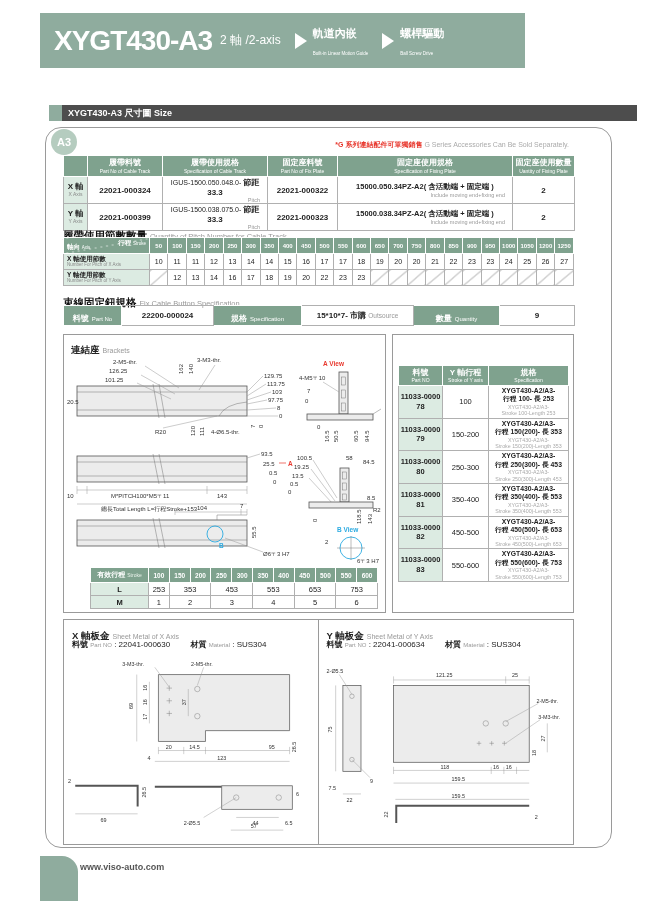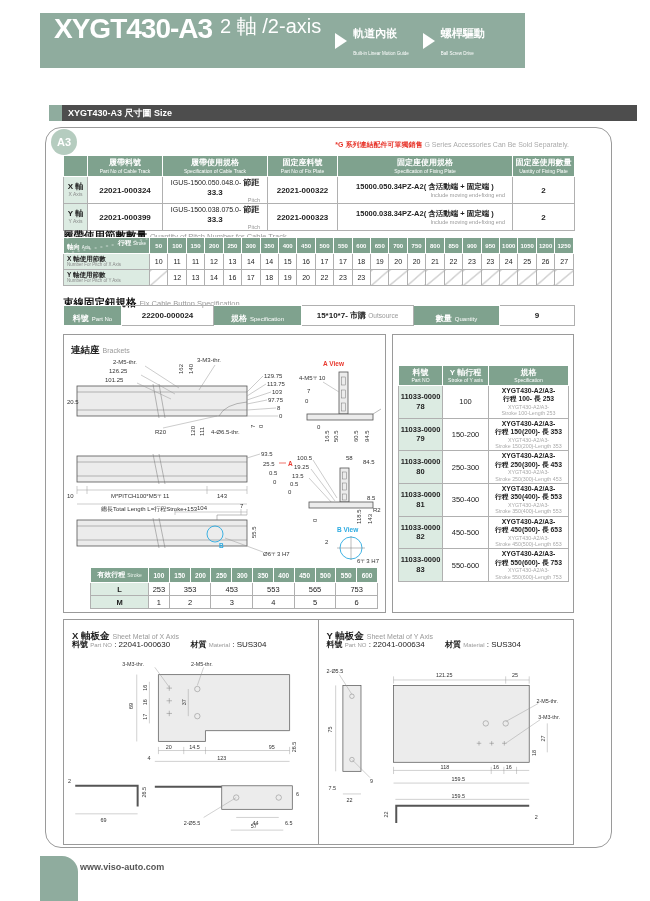--- a/index.html
+++ b/index.html
@@ -1,22 +1,22 @@
 <!DOCTYPE html>
 <html><head>
 <meta charset="utf-8">
 <style>
   * { margin:0; padding:0; box-sizing:border-box; }
   html,body { width:650px; height:901px; background:#fff; font-family:"Liberation Sans","DejaVu Sans",sans-serif; color:#222; }
   #page { position:relative; width:650px; height:901px; overflow:hidden; background:#fff; }
 
   
-  .band { position:absolute; left:40px; top:13px; width:485px; height:55px; background:#8fac9e; display:flex; }
+  .band { position:absolute; left:40px; top:13px; width:485px; height:55px; background:#8fac9e; display:flex; align-items:center; }
   .band .title { color:#fff; font-weight:bold; font-size:28px; letter-spacing:-1px; margin-left:14px; }
-  .band .subtitle { color:#fff; font-size:20px; margin-left:8px; white-space:nowrap; }
+  .band .subtitle { color:#fff; font-size:12px; margin-left:8px; white-space:nowrap; }
   .badge { display:flex; align-items:center; margin-left:14px; }
   .tri { width:0; height:0; border-top:8px solid transparent; border-bottom:8px solid transparent; border-left:12px solid #fff; margin-right:6px; }
   .badge .zh { color:#fff; font-weight:bold; font-size:11px; line-height:1.1; }
   .badge .en { color:#fff; font-size:4.5px; line-height:1.2; }
 
   
   .sizebar { position:absolute; left:49px; top:105px; width:588px; height:16px; background:#4d4d4d; display:flex; align-items:center; }
   .sizebar .sq { width:13px; height:16px; background:#8fac9e; margin-right:6px; flex:0 0 13px; }
   .sizebar .txt { color:#fff; font-size:9px; font-weight:bold; }
 
@@ -540,21 +540,21 @@
               <th class="num">500</th>
               <th class="num">550</th>
               <th class="num">600</th>
             </tr>
         <tr id="stk-l">
           <td class="lab">L</td>
         <td colspan="1">253</td>
               <td colspan="2">353</td>
               <td colspan="2">453</td>
               <td colspan="2">553</td>
-              <td colspan="2">565</td>
+              <td colspan="2">653</td>
               <td colspan="2">753</td>
             </tr>
         <tr id="stk-m">
           <td class="lab">M</td>
         <td colspan="1">1</td>
               <td colspan="2">2</td>
               <td colspan="2">3</td>
               <td colspan="2">4</td>
               <td colspan="2">5</td>
               <td colspan="2">6</td>

